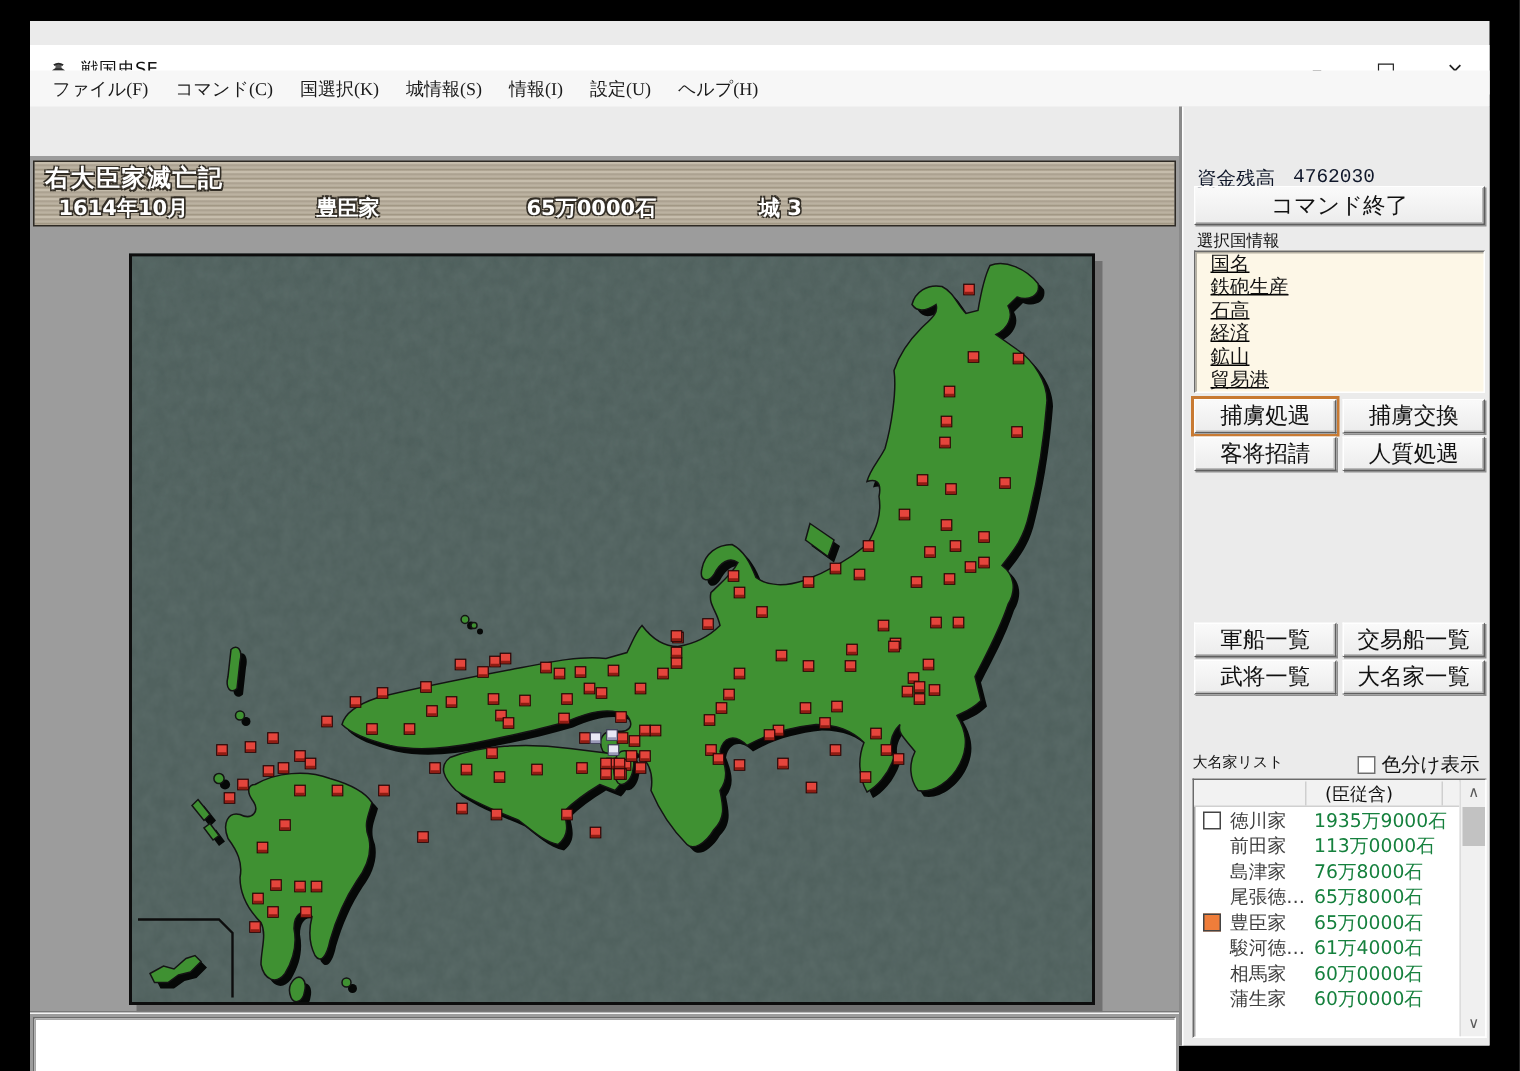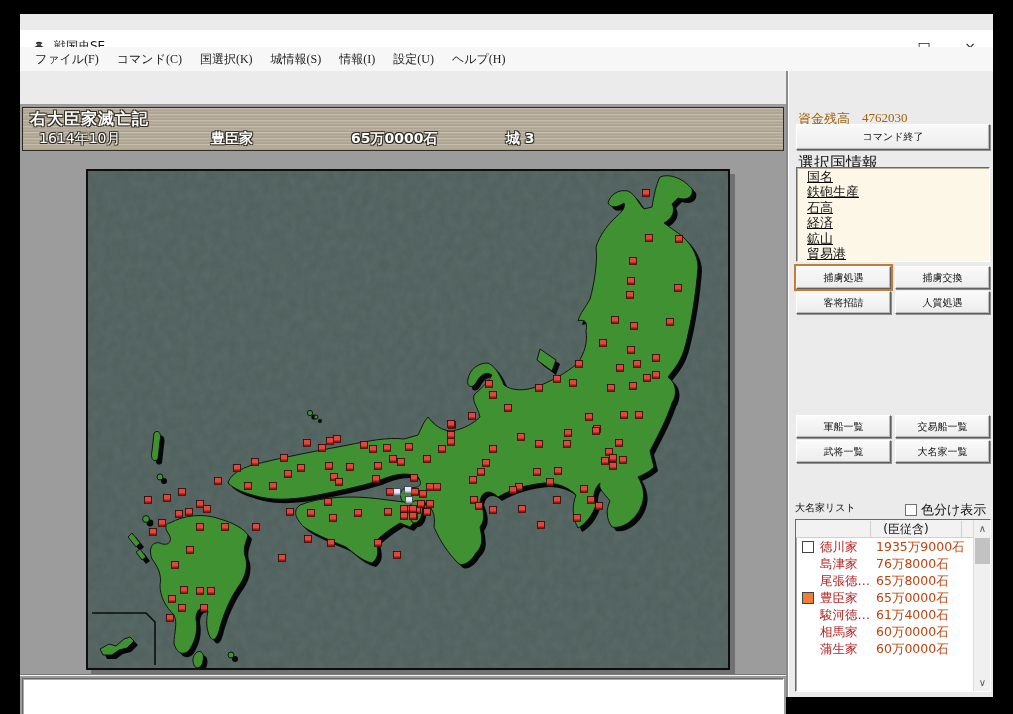--- a/index.html
+++ b/index.html
@@ -26,21 +26,21 @@
   .left-col { position:absolute; left:0; top:46px; width:766px; height:626px; background:#9c9c9c;margin-top:44px; }
 
   .hdr { position:absolute; left:2px; top:3px; width:762px; height:44px;
          border:1px solid #2e2a24;
          background:repeating-linear-gradient(180deg,
             #c6bdac 0px,#c6bdac 1px,#a79d8c 2px,#b6ac9b 3px,#beb5a4 4px,#a29885 5px,#b6ac9b 6px);
          overflow:hidden; }
   .hdr .outline { color:#fff;
       text-shadow:-1px -1px 0 #332e26, 1px -1px 0 #332e26, -1px 1px 0 #332e26, 1px 1px 0 #332e26; }
   .hdr-title { position:absolute; left:7px; top:1px; font-size:16px; font-weight:bold; letter-spacing:1px; }
-  .hdr-date  { position:absolute; left:16px;  top:22px; font-size:14px; font-weight:normal; }
+  .hdr-date  { position:absolute; left:16px;  top:22px; font-size:14px; font-weight:bold; }
   .hdr-clan  { position:absolute; left:188px; top:22px; font-size:14px; font-weight:bold; }
   .hdr-koku  { position:absolute; left:328px; top:22px; font-size:14px; font-weight:bold; }
   .hdr-castles{position:absolute; left:483px; top:22px; font-size:14px; font-weight:bold; }
 
   .map-wrap { position:absolute; left:66px; top:65px; width:644px; height:501px;
               border:2px solid #0d0d0d; box-shadow:5px 5px 0 rgba(35,35,35,.35); background:#4e5f5c; }
   .map-wrap svg { display:block; }
 
   .log-divider { position:absolute; left:0; top:570px; width:766px; height:2px;
                  border-top:1px solid #787878; border-bottom:1px solid #f5f5f5; }
@@ -52,30 +52,30 @@
   .right-panel { position:absolute; left:766px; top:57px; width:207px; height:626px; background:#ebebeb;
                  border-left:2px solid #8a8a8a; box-shadow:inset 1px 0 0 #ffffff; }
 
   .phase-banner { position:absolute; left:9px; top:7px; width:193px; height:26px;
                   background:linear-gradient(180deg,#74898c 0%,#4b6267 40%,#32484e 100%);
                   border:1px solid #1c2b2f; outline:1px solid #f2f2f2;
                   display:flex; align-items:center; justify-content:center;
                   font-size:15px; font-weight:bold; color:#fff;
                   text-shadow:-1px -1px 0 #101d20,1px -1px 0 #101d20,-1px 1px 0 #101d20,1px 1px 0 #101d20; }
 
-  .funds-row { position:absolute; left:10px; top:39px; width:192px; font-size:13px; color:#a16207; }
-  .funds-value { position:absolute; left:64px; top:0; font-family:Liberation Serif, serif; }
+  .funds-row { position:absolute; left:10px; top:39px; width:192px; font-size:13px; color:#0f172a; }
+  .funds-value { position:absolute; left:64px; top:0; font-family:Liberation Mono, monospace; }
 
   .btn { background:linear-gradient(180deg,#fafafa,#ececec);
          border:1px solid; border-color:#ffffff #5f5f5f #5f5f5f #ffffff;
          box-shadow:inset -1px -1px 0 #b9b9b9, 1px 1px 0 #8f8f8f;
-         font-family:"DejaVu Sans", sans-serif; font-size:10px; color:#111; cursor:default; }
+         font-family:"DejaVu Sans", sans-serif; font-size:15px; color:#111; cursor:default; }
   .btn-wide { position:absolute; left:8px; top:53px; width:194px; height:26px; }
 
-  .sel-label { position:absolute; left:10px; top:82px; font-size:16px; color:#111; }
+  .sel-label { position:absolute; left:10px; top:82px; font-size:11px; color:#111; }
   .info-box { position:absolute; left:8px; top:96px; width:194px; height:95px; background:#fdf7e7;
               border:1px solid; border-color:#6a6a6a #ffffff #ffffff #6a6a6a;
               box-shadow:inset 1px 1px 0 #b5b0a2; padding:1px 0 0 10px;text-decoration:underline; }
   .info-box div { font-size:13px; line-height:15.4px; color:#111; }
 
   .btn-grid { position:absolute; left:8px; width:194px; display:grid;
               grid-template-columns:95px 95px; grid-auto-rows:23px; column-gap:4px; row-gap:2px; }
   .grid-personnel { top:195px; }
   .grid-lists { top:344px; }
   .btn.focused { box-shadow:inset -1px -1px 0 #b9b9b9, 0 0 0 2px #c87a33; }
@@ -91,22 +91,22 @@
   .dhead { position:absolute; left:0; top:0; width:177px; height:18px; background:#f2f2f2;
            border-bottom:1px solid #d0d0d0; font-size:12px; color:#111; }
   .dhead .c2 { position:absolute; left:76px; top:1px; width:68px; text-align:center; }
   .dhead .sep1 { position:absolute; left:74px; top:1px; height:16px; border-left:1px solid #cfcfcf; }
   .dhead .sep2 { position:absolute; left:165px; top:1px; height:16px; border-left:1px solid #cfcfcf; }
   .drows { position:absolute; left:0; top:19px; width:177px; }
   .drow { position:relative; height:17px; }
   .dmark { position:absolute; left:6px; top:2px; width:12px; height:12px; border:1px solid #444; display:none; }
   .dmark.white { display:block; background:#ffffff; }
   .dmark.orange { display:block; background:#ef7d3a; }
-  .dname { position:absolute; left:24px; top:0; font-size:12.5px; color:#b91c1c; white-space:nowrap; }
-  .dkoku { position:absolute; left:80px; top:0; font-size:12.5px; color:#c2410c; white-space:nowrap; }
+  .dname { position:absolute; left:24px; top:0; font-size:12.5px; color:#404040; white-space:nowrap; }
+  .dkoku { position:absolute; left:80px; top:0; font-size:12.5px; color:#15803d; white-space:nowrap; }
 
   .vscroll { position:absolute; right:0; top:0; width:17px; height:171px; background:#f0f0f0;
              border-left:1px solid #dcdcdc; }
   .sb-btn { position:absolute; left:0; width:17px; height:17px; color:#5a5a5a; font-size:10px;
             display:flex; align-items:center; justify-content:center; }
   .sb-up { top:0; } .sb-down { bottom:0; }
   .sb-thumb { position:absolute; left:1px; top:18px; width:15px; height:26px; background:#c2c2c2; }
 </style>
 </head>
 <body>
@@ -910,20 +910,24 @@
         <span class="c2">(臣従含)</span>
         <span class="sep2"></span>
       </div>
       <div class="drows" id="dRows">
           <div class="drow">
             <span class="dmark white"></span>
             <span class="dname">徳川家</span>
             <span class="dkoku">1935万9000石</span>
           </div>
           <div class="drow">
+            <span class="dname">前田家</span>
+            <span class="dkoku">113万0000石</span>
+          </div>
+          <div class="drow">
             <span class="dname">島津家</span>
             <span class="dkoku">76万8000石</span>
           </div>
           <div class="drow">
             <span class="dname">尾張徳…</span>
             <span class="dkoku">65万8000石</span>
           </div>
           <div class="drow">
             <span class="dmark orange"></span>
             <span class="dname">豊臣家</span>

